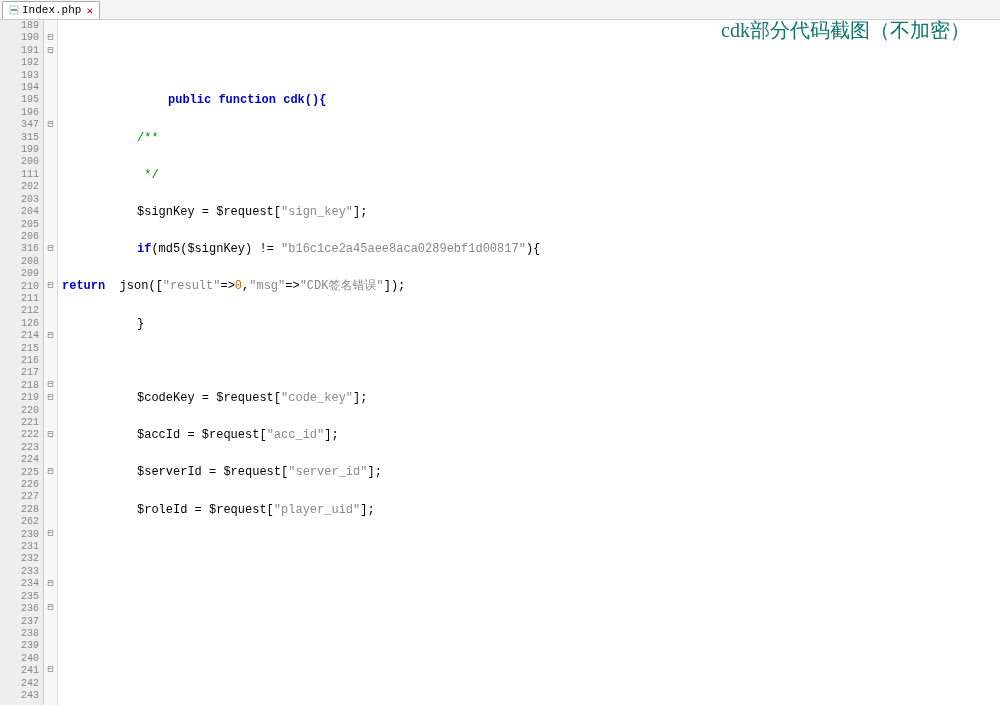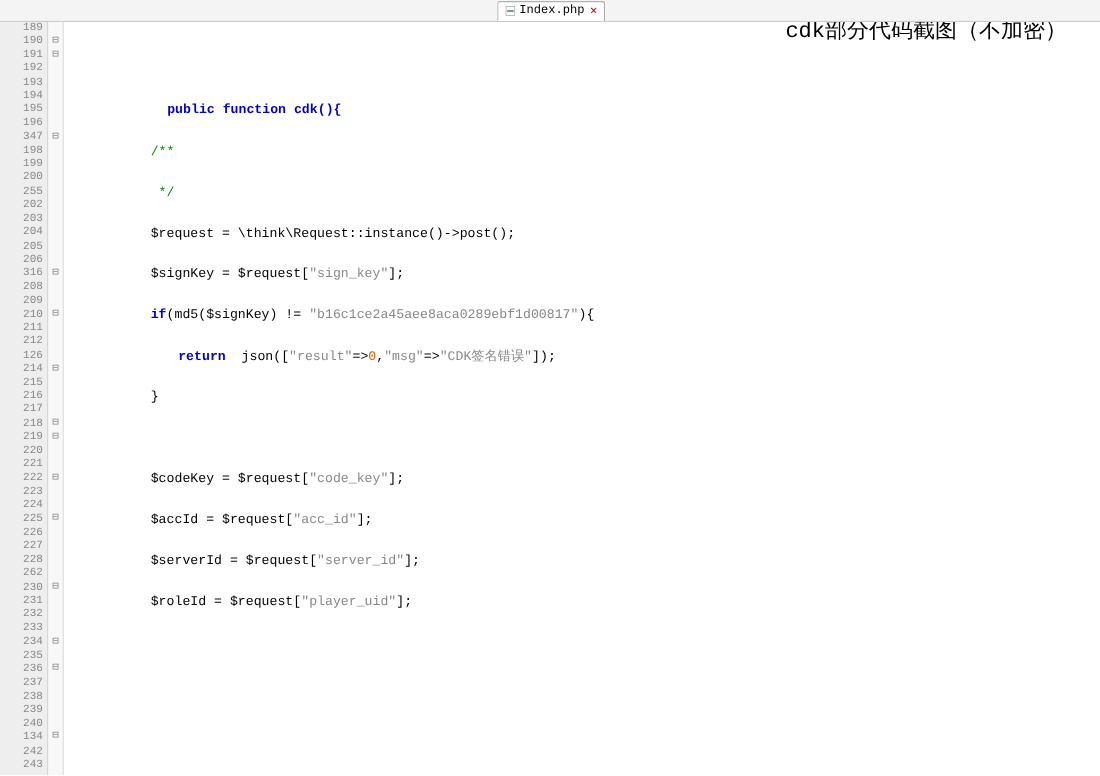--- a/index.html
+++ b/index.html
@@ -1,35 +1,35 @@
 <!DOCTYPE html>
 <html><head>
 <meta charset="utf-8">
 <style>
 * { margin: 0; padding: 0; box-sizing: border-box; }
 body { font-family: Consolas, "Courier New", monospace; font-size: 12px; background: #fff; width: 1000px; height: 705px; overflow: hidden; }
-.tab-bar { height: 20px; background: #f4f4f4; border-bottom: 1px solid #ccc; display: flex; align-items: center; padding-left: 2px; justify-content: center; }
+.tab-bar { height: 20px; background: #f4f4f4; border-bottom: 1px solid #ccc; display: flex; align-items: center; padding-left: 2px; }
 .tab { height: 18px; padding: 0 6px; border: 1px solid #aaa; border-bottom: none; background: #fff; display: flex; align-items: center; gap: 3px; font-size: 11px; border-radius: 2px 2px 0 0; }
 .tab-icon { width: 10px; height: 10px; display: inline-block; }
 .tab-icon svg { width: 10px; height: 10px; }
 .close-x { color: #c00; font-weight: bold; margin-left: 2px; cursor: pointer; }
 .editor { display: flex; height: 685px; overflow: hidden; }
 .gutter { width: 44px; background: #eee; border-right: 1px solid #ccc; text-align: right; padding-right: 4px; color: #888; line-height: 12.4px; font-size: 10px; }
 .fold-col { width: 14px; background: #f8f8f8; border-right: 1px solid #ddd; line-height: 12.4px; font-size: 10px; text-align: center; }
 .fold-col div { height: 12.4px; color: #888; }
 .code { flex: 1; position: relative; line-height: 12.4px; white-space: pre; padding-left: 4px; }
 .code-line { height: 12.4px; }
 .kw { color: #0000cc; font-weight: bold; }
 .str { color: #888; }
 .com { color: #009000; }
 .num { color: #cc6600; }
-.m1 { margin-left: 46px; padding-left: 44px; }
+.m1 { margin-left: 62px; padding-left: 44px; }
 .m2 { margin-left: 75px; }
-.m3 { margin-left: 100px; }
-.overlay { position: absolute; top: 4px; right: 30px; color: #000000; font-size: 20px; font-family: Liberation Mono, monospace; margin-left: 26px; }
+.m3 { }
+.overlay { position: absolute; top: 4px; right: 30px; color: #0f766e; font-size: 20px; font-family: Liberation Serif, serif; margin-left: 26px; }
 </style>
 </head>
 <body>
 
 <div class="tab-bar">
   <div class="tab">
     <span class="tab-icon"><svg viewBox="0 0 10 10">
           <rect x="1" y="1" width="8" height="8" fill="#fff" stroke="#888" stroke-width="0.5"></rect>
           <rect x="2" y="4" width="6" height="2" fill="#6a8"></rect>
         </svg></span>
@@ -42,24 +42,24 @@
   <div class="gutter" id="gutter">
       <div>189</div>
       <div>190</div>
       <div>191</div>
       <div>192</div>
       <div>193</div>
       <div>194</div>
       <div>195</div>
       <div>196</div>
       <div>347</div>
-      <div>198</div>
+      <div>315</div>
       <div>199</div>
       <div>200</div>
-      <div>255</div>
+      <div>111</div>
       <div>202</div>
       <div>203</div>
       <div>204</div>
       <div>205</div>
       <div>206</div>
       <div>316</div>
       <div>208</div>
       <div>209</div>
       <div>210</div>
       <div>211</div>
@@ -85,21 +85,21 @@
       <div>231</div>
       <div>232</div>
       <div>233</div>
       <div>234</div>
       <div>235</div>
       <div>236</div>
       <div>237</div>
       <div>238</div>
       <div>239</div>
       <div>240</div>
-      <div>134</div>
+      <div>241</div>
       <div>242</div>
       <div>243</div>
     </div>
   <div class="fold-col" id="foldcol">
       <div></div>
       <div>⊟</div>
       <div>⊟</div>
       <div></div>
       <div></div>
       <div></div>
@@ -152,21 +152,20 @@
       <div>⊟</div>
       <div></div>
       <div></div>
     </div>
   <div class="code">
     <div class="overlay">cdk部分代码截图（不加密）</div>
     <div class="code-line"> </div>
     <div class="code-line m1"><span class="kw">public function cdk(){</span></div>
     <div class="code-line m2"><span class="com">/**</span></div>
     <div class="code-line m2"><span class="com"> */</span></div>
-    <div class="code-line m2"><span>$request = \think\Request::instance()-&gt;post();</span></div>
     <div class="code-line m2"><span>$signKey = $request[</span><span class="str">"sign_key"</span><span>];</span></div>
     <div class="code-line m2"><span class="kw">if</span><span>(md5($signKey) != </span><span class="str">"b16c1ce2a45aee8aca0289ebf1d00817"</span><span>){</span></div>
     <div class="code-line m3"><span class="kw">return</span><span>  json([</span><span class="str">"result"</span><span>=&gt;</span><span class="num">0</span><span>,</span><span class="str">"msg"</span><span>=&gt;</span><span class="str">"CDK签名错误"</span><span>]);</span></div>
     <div class="code-line m2"><span>}</span></div>
     <div class="code-line"> </div>
     <div class="code-line m2"><span>$codeKey = $request[</span><span class="str">"code_key"</span><span>];</span></div>
     <div class="code-line m2"><span>$accId = $request[</span><span class="str">"acc_id"</span><span>];</span></div>
     <div class="code-line m2"><span>$serverId = $request[</span><span class="str">"server_id"</span><span>];</span></div>
     <div class="code-line m2"><span>$roleId = $request[</span><span class="str">"player_uid"</span><span>];</span></div>
     

